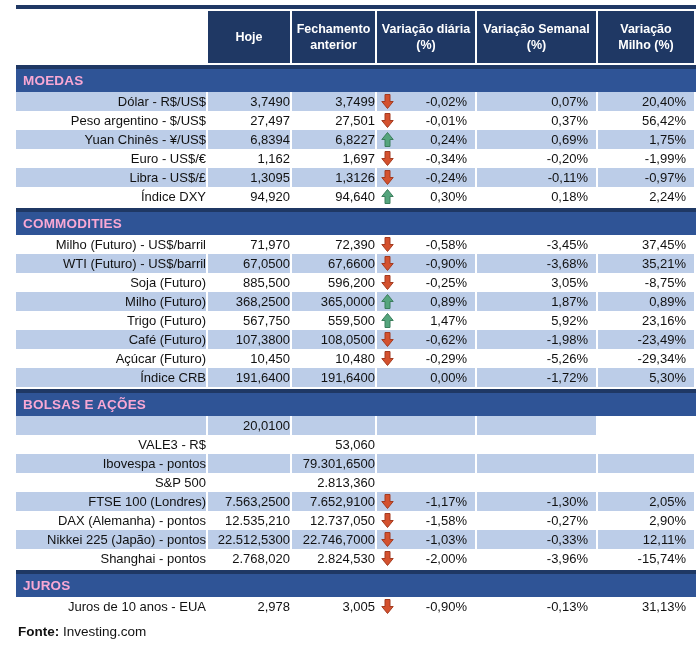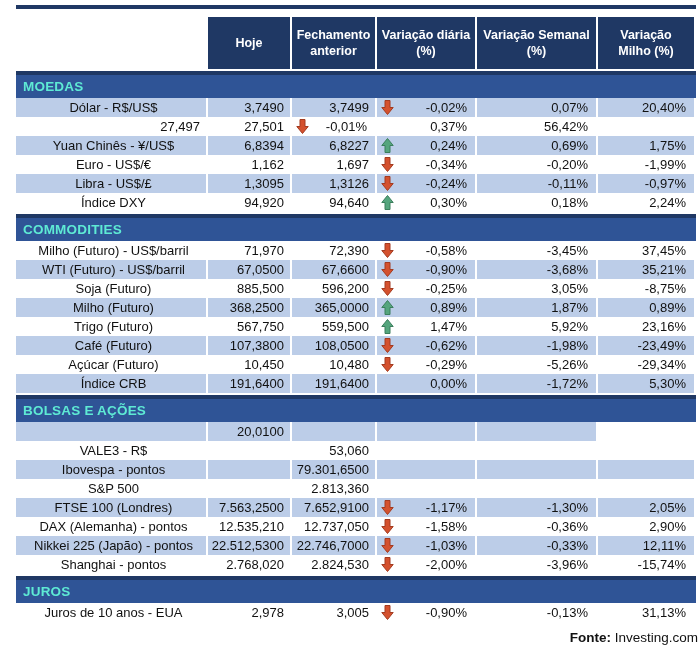--- a/index.html
+++ b/index.html
@@ -10,65 +10,64 @@
     overflow:hidden;
   }
   .doc{position:relative;padding:5px 0 0 16px;}
   .topbar{width:680px;height:4px;background:var(--header-bg);}
   .grid-row{
     display:grid;
     grid-template-columns:190px 82px 83px 98px 119px 96px;
     column-gap:2px;
     width:680px;
   }
-  .header-row{margin-top:8px;}
+  .header-row{margin-top:2px;}
   .hspacer{background:transparent;}
   .hcell{
     background:var(--header-bg);
     color:#fff;
     font-weight:bold;
     font-size:12.5px;
     line-height:1.3;
     display:flex;align-items:center;justify-content:center;
     text-align:center;
     white-space:pre-line;
     height:52px;
   }
   .band{
     width:673px;
     margin-top:2px;
     border-top:4px solid var(--band-border);
     background:var(--band-bg);
-    color:#5eead4;
+    color:#f9a8d4;
     font-weight:bold;
     font-size:13.5px;
     padding:4px 0 4px 7px;
     letter-spacing:.2px;
   }
   .row .cell{
     height:19px;
     line-height:19px;
     font-size:13px;
     overflow:hidden;
     white-space:nowrap;
   }
   .row.alt .cell{background:var(--row-alt);}
   .row.plain .cell{background:#ffffff;}
-  .cell-label{padding-left:5px;text-align:center;}
-  .cell-num{text-align:right;padding-right:6px;}
+  .cell-label{padding-left:5px;text-align:right;}
+  .cell-num{text-align:right;padding-right:0;}
   .cell-pct{text-align:right;padding-right:8px;position:relative;}
   .arrow{
     position:absolute;left:3px;top:1px;width:15px;height:17px;
   }
   .arrow svg{display:block;width:15px;height:17px;}
   .fonte{
     margin-top:8px;
     font-size:13.5px;
     padding-left:2px;
-    text-align:right;
   }
   .fonte .bold{font-weight:bold;}
 </style>
 </head>
 <body>
 
 <div class="doc">
   <div class="topbar"></div>
   <div class="grid-row header-row">
       <div class="hspacer"></div>
@@ -90,20 +89,21 @@
         <div class="cell cell-num">3,7499</div>
         <div class="cell cell-pct"><span class="arrow">
             <svg viewBox="0 0 15 17">
               <path d="M5 1.5h5v7h3.2L7.5 15.5 1.8 8.5H5z" fill="#D4512E" stroke="#A33B20" stroke-width="1" stroke-linejoin="round"></path>
             </svg>
           </span><span>-0,02%</span></div>
         <div class="cell cell-pct">0,07%</div>
         <div class="cell cell-pct">20,40%</div>
       </div>
       <div class="grid-row row plain">
+        <div class="cell cell-label">Peso argentino - $/US$</div>
         <div class="cell cell-num">27,497</div>
         <div class="cell cell-num">27,501</div>
         <div class="cell cell-pct"><span class="arrow">
             <svg viewBox="0 0 15 17">
               <path d="M5 1.5h5v7h3.2L7.5 15.5 1.8 8.5H5z" fill="#D4512E" stroke="#A33B20" stroke-width="1" stroke-linejoin="round"></path>
             </svg>
           </span><span>-0,01%</span></div>
         <div class="cell cell-pct">0,37%</div>
         <div class="cell cell-pct">56,42%</div>
       </div>
@@ -294,21 +294,21 @@
       </div>
       <div class="grid-row row plain">
         <div class="cell cell-label">DAX (Alemanha) - pontos</div>
         <div class="cell cell-num">12.535,210</div>
         <div class="cell cell-num">12.737,050</div>
         <div class="cell cell-pct"><span class="arrow">
             <svg viewBox="0 0 15 17">
               <path d="M5 1.5h5v7h3.2L7.5 15.5 1.8 8.5H5z" fill="#D4512E" stroke="#A33B20" stroke-width="1" stroke-linejoin="round"></path>
             </svg>
           </span><span>-1,58%</span></div>
-        <div class="cell cell-pct">-0,36%</div>
+        <div class="cell cell-pct">-0,27%</div>
         <div class="cell cell-pct">2,90%</div>
       </div>
       <div class="grid-row row alt">
         <div class="cell cell-label">Nikkei 225 (Japão) - pontos</div>
         <div class="cell cell-num">22.512,5300</div>
         <div class="cell cell-num">22.746,7000</div>
         <div class="cell cell-pct"><span class="arrow">
             <svg viewBox="0 0 15 17">
               <path d="M5 1.5h5v7h3.2L7.5 15.5 1.8 8.5H5z" fill="#D4512E" stroke="#A33B20" stroke-width="1" stroke-linejoin="round"></path>
             </svg>

